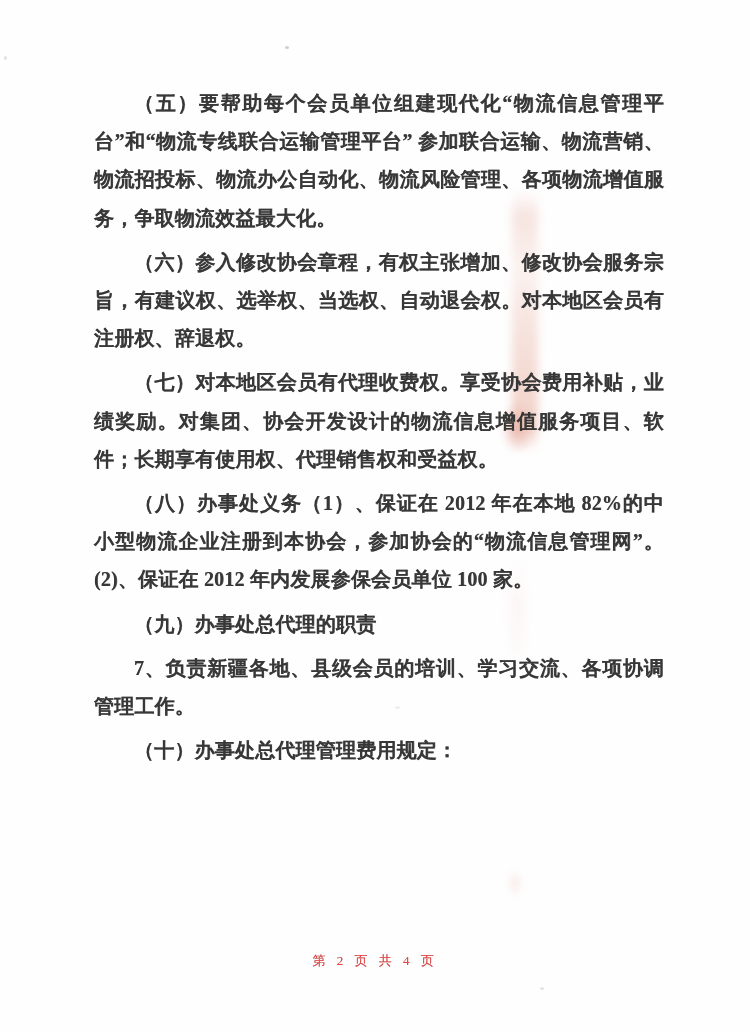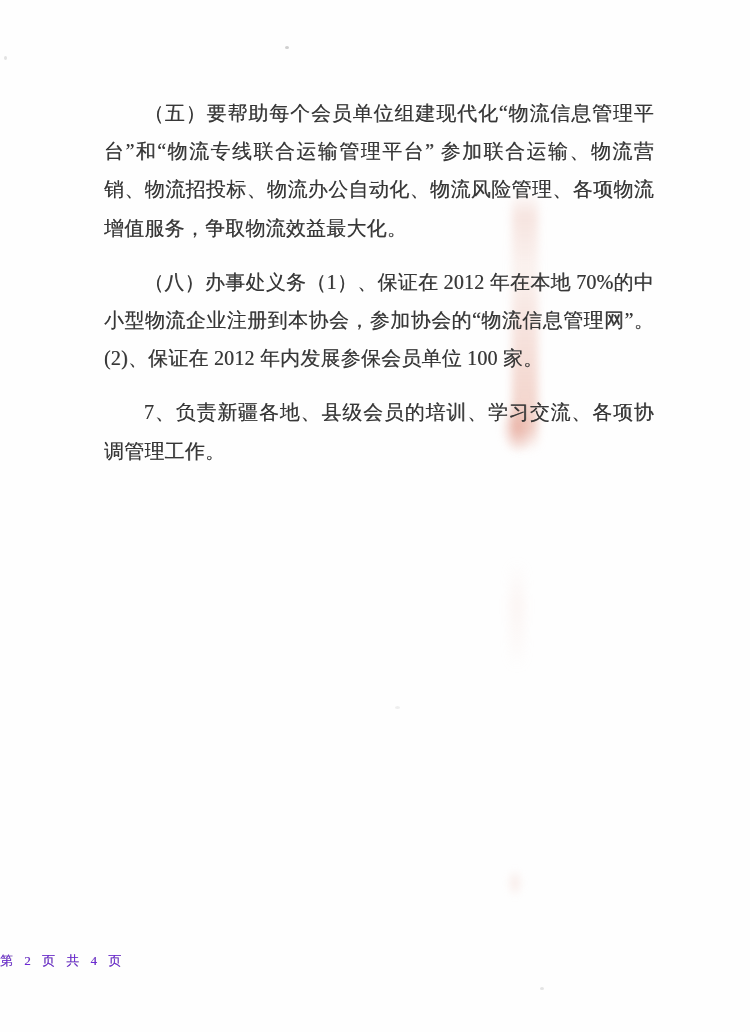--- a/index.html
+++ b/index.html
@@ -25,33 +25,35 @@
     left: 88px;
     top: 78px;
     width: 582px;
     font-size: 20px;
     line-height: 38.2px;
     color: #373737;
     text-align: justify;
     letter-spacing: 0.2px;
   }
   .para {
-    margin: 16px;
+    margin: 6px;
     text-indent: 2em;
     
     text-shadow: 0.35px 0 0 rgba(45, 45, 45, 0.6);
+    font-weight: bold;
   }
   .footer {
     position: absolute;
     top: 951px;
     left: 0;
     width: 100%;
+    text-align: center;
     font-size: 13px;
     line-height: 20px;
-    color: #6d28d9;
+    color: #ef4444;
     letter-spacing: 4px;
     text-shadow: 0.2px 0 0 rgba(60, 60, 60, 0.5);
   }
   
   .smudge {
     position: absolute;
     pointer-events: none;
   }
   .smudge-main {
     left: 512px;
@@ -124,19 +126,23 @@
   <div class="smudge smudge-blob"></div>
   <div class="smudge smudge-lower"></div>
   <div class="smudge smudge-bottom"></div>
   <div class="speck speck-1"></div>
   <div class="speck speck-2"></div>
   <div class="speck speck-3"></div>
   <div class="speck speck-4"></div>
 
   <div class="content">
     <p class="para">（五）要帮助每个会员单位组建现代化“物流信息管理平台”和“物流专线联合运输管理平台” 参加联合运输、物流营销、物流招投标、物流办公自动化、物流风险管理、各项物流增值服务，争取物流效益最大化。</p>
-    <p class="para">（八）办事处义务（1）、保证在 2012 年在本地 70%的中小型物流企业注册到本协会，参加协会的“物流信息管理网”。(2)、保证在 2012 年内发展参保会员单位 100 家。</p>
+    <p class="para">（六）参入修改协会章程，有权主张增加、修改协会服务宗旨，有建议权、选举权、当选权、自动退会权。对本地区会员有注册权、辞退权。</p>
+    <p class="para">（七）对本地区会员有代理收费权。享受协会费用补贴，业绩奖励。对集团、协会开发设计的物流信息增值服务项目、软件；长期享有使用权、代理销售权和受益权。</p>
+    <p class="para">（八）办事处义务（1）、保证在 2012 年在本地 82%的中小型物流企业注册到本协会，参加协会的“物流信息管理网”。(2)、保证在 2012 年内发展参保会员单位 100 家。</p>
+    <p class="para">（九）办事处总代理的职责</p>
     <p class="para">7、负责新疆各地、县级会员的培训、学习交流、各项协调管理工作。</p>
+    <p class="para">（十）办事处总代理管理费用规定：</p>
   </div>
 
   <div class="footer">第 2 页 共 4 页</div>
 
 </div>
 
 </body></html>

